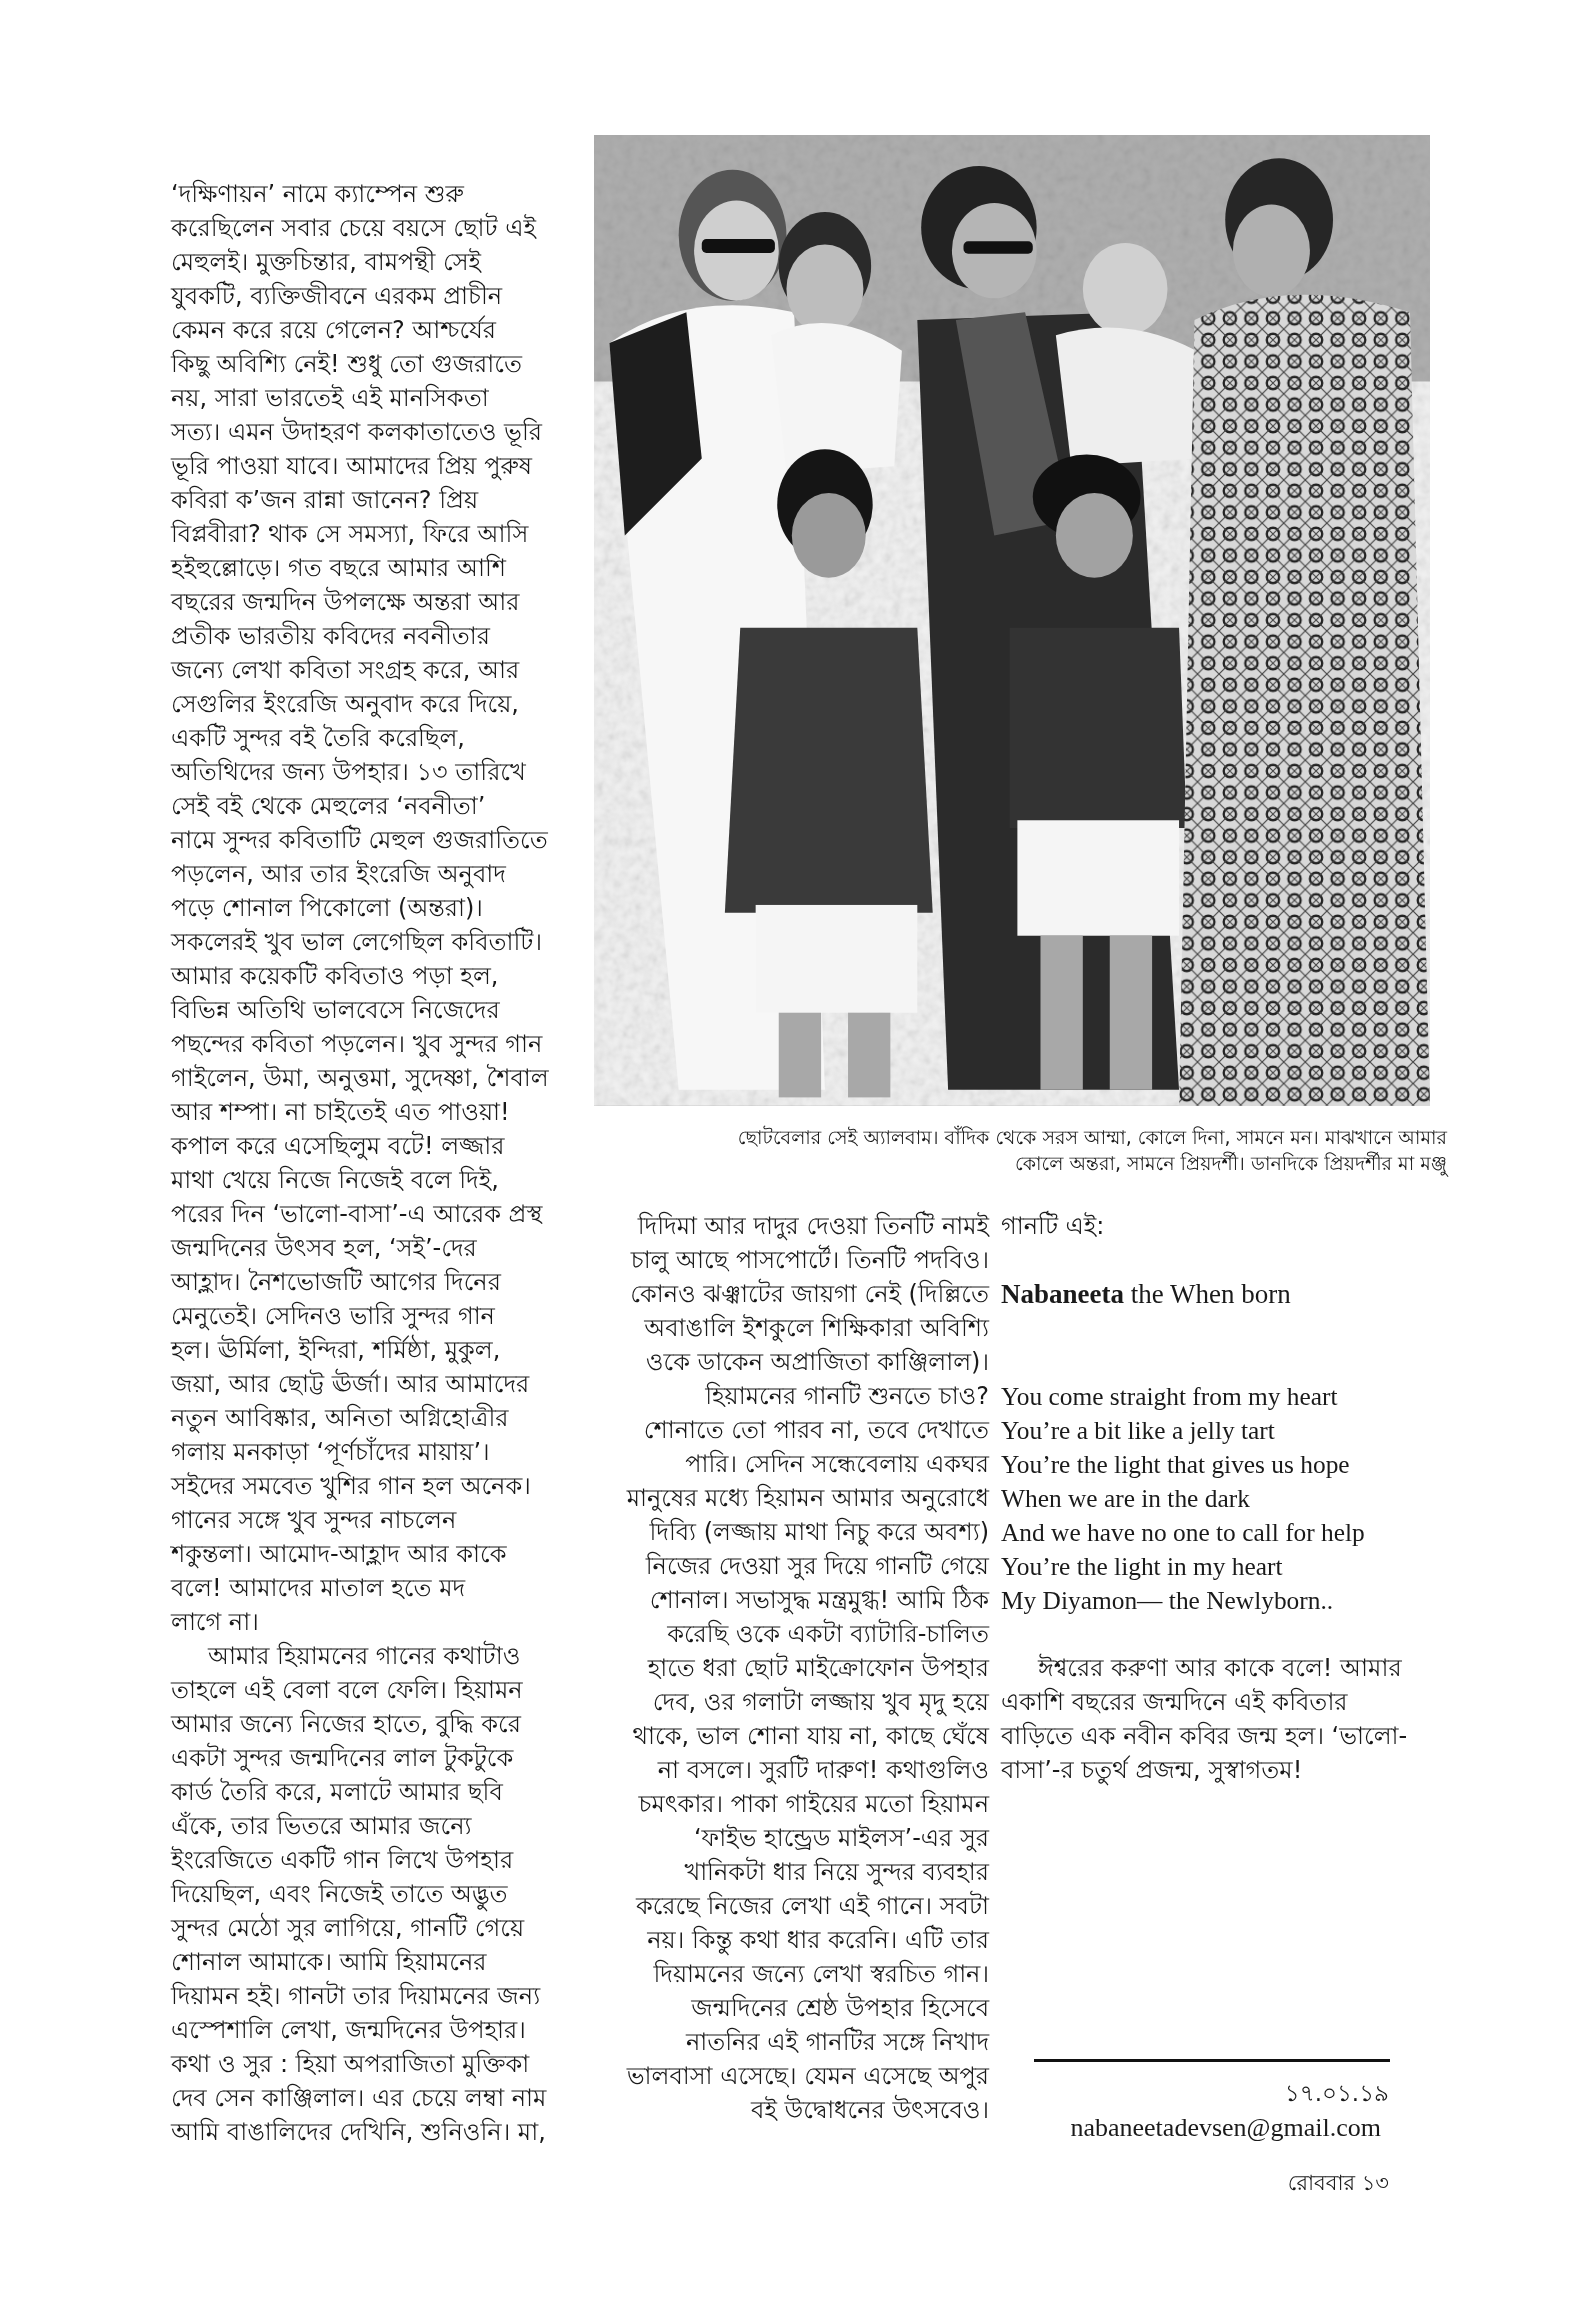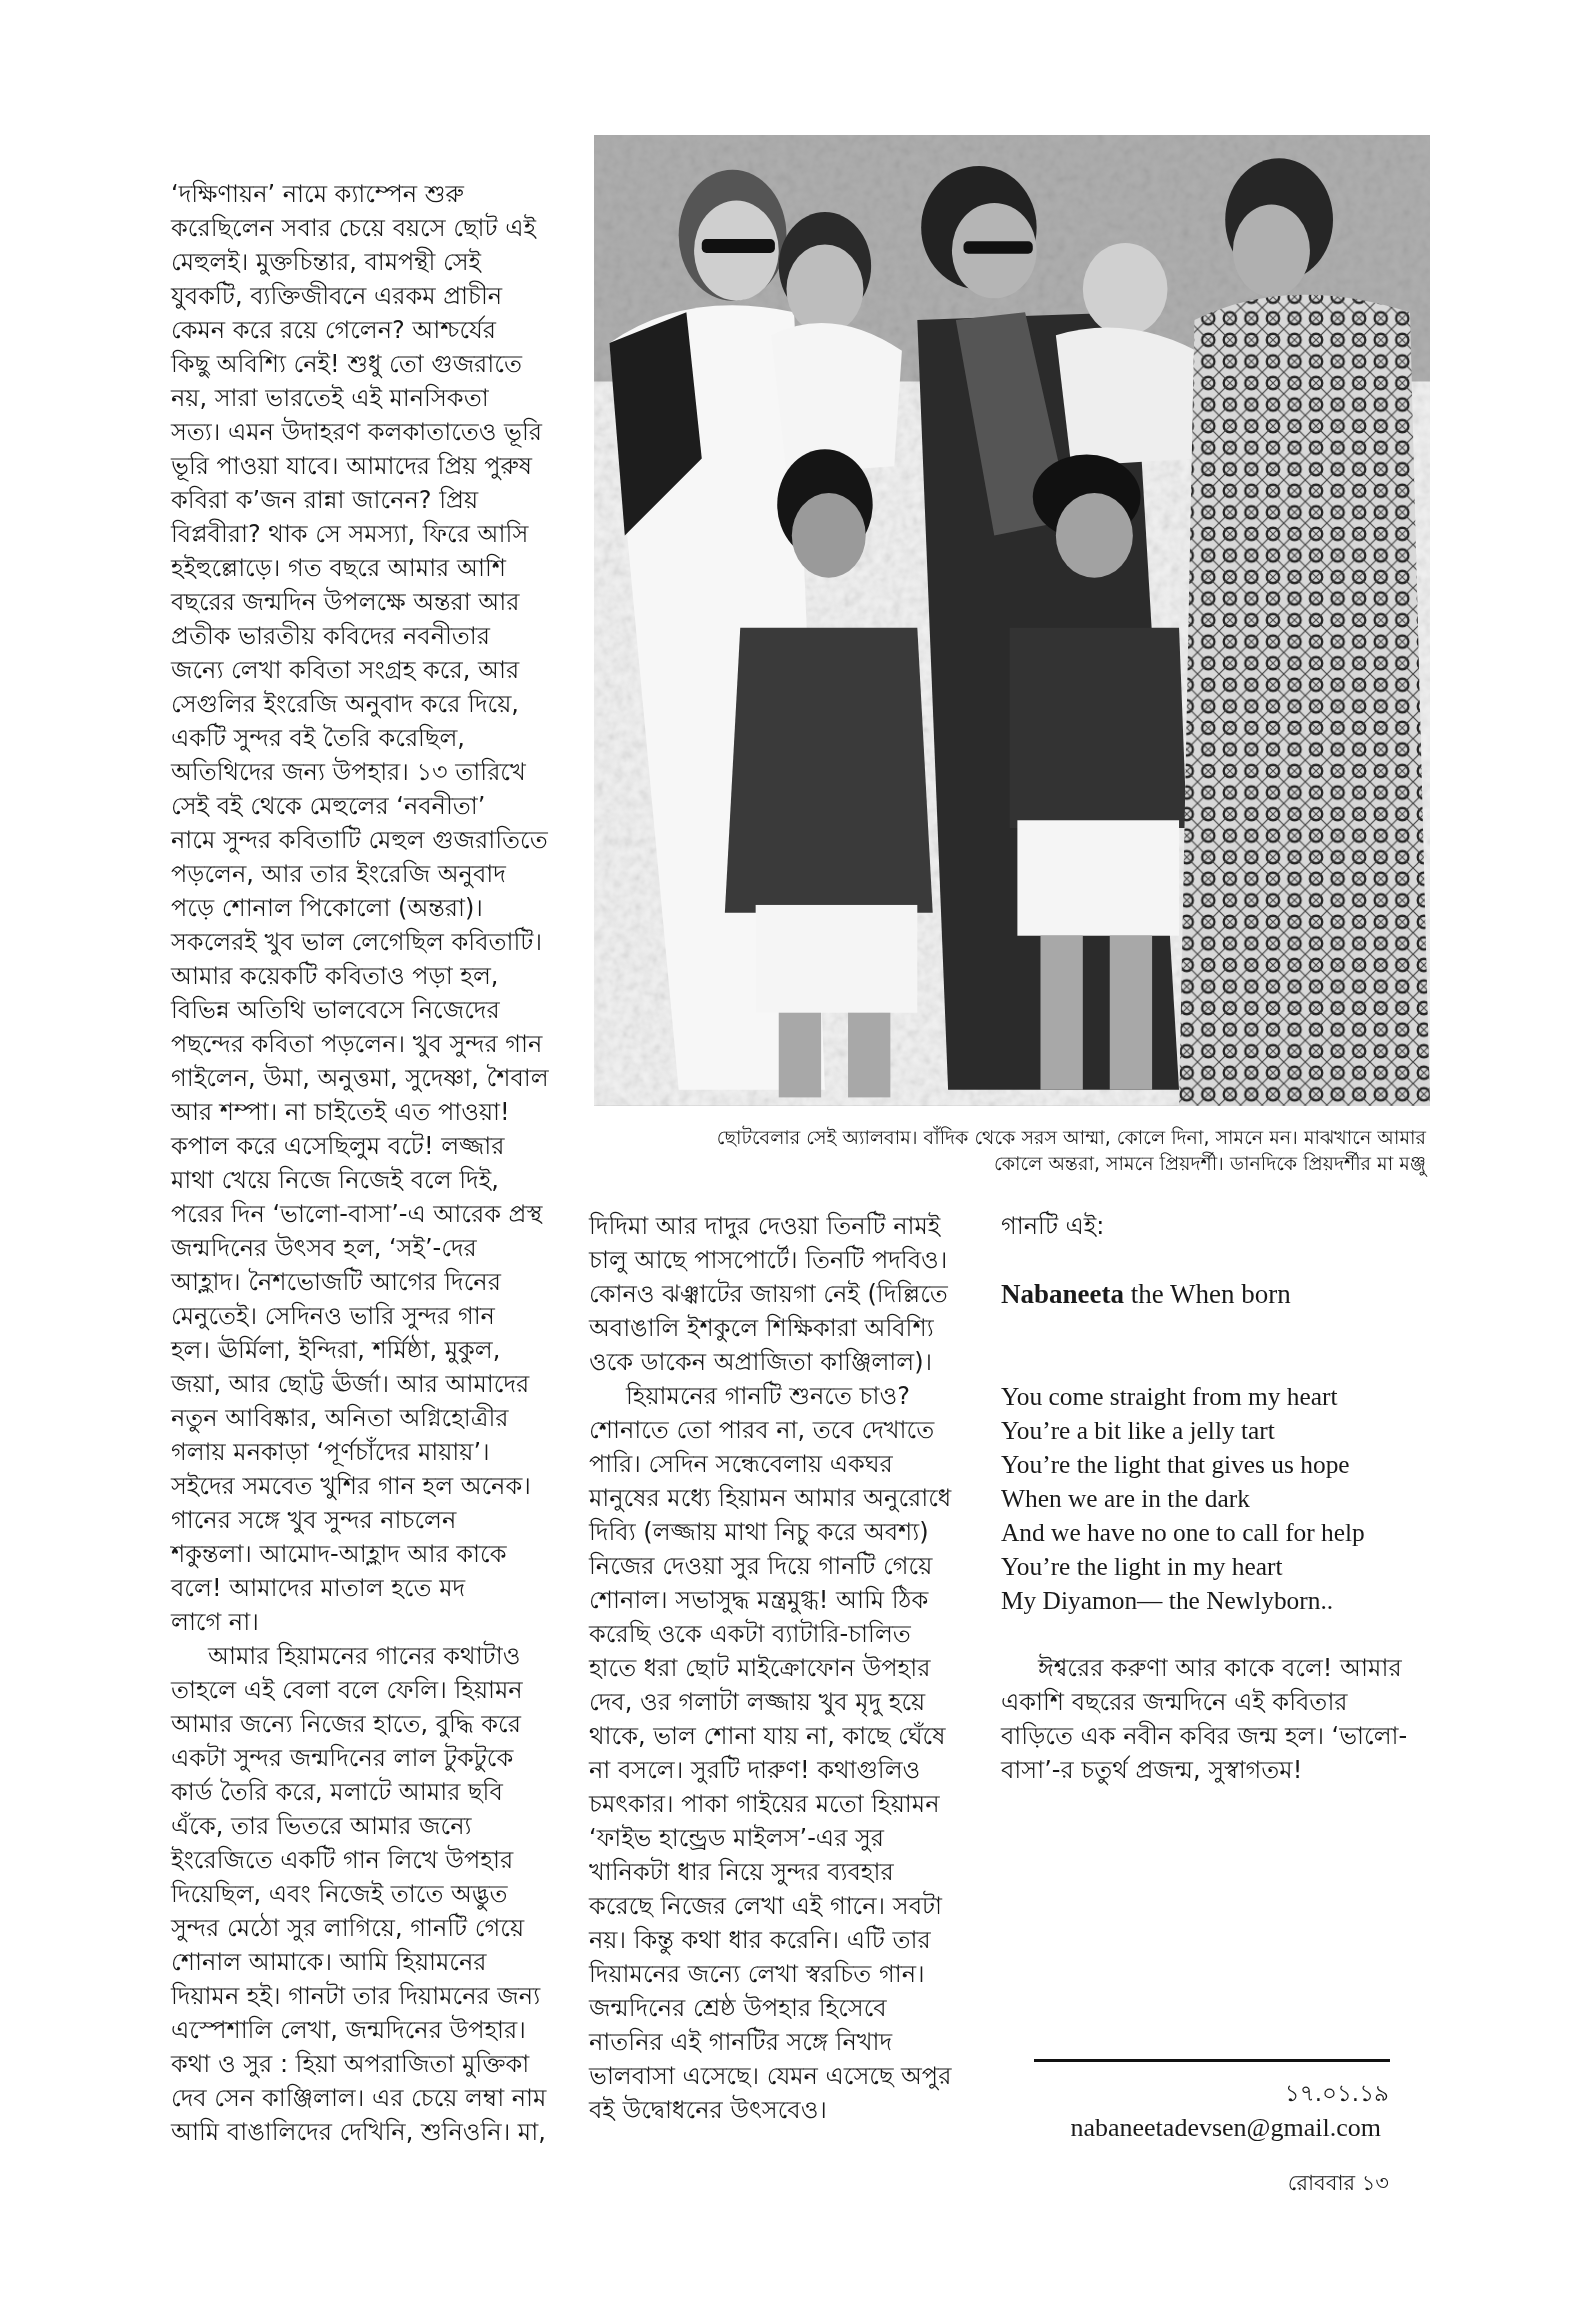--- a/index.html
+++ b/index.html
@@ -10,30 +10,30 @@
   }
   .col {
     position: absolute;
     font-size: 24px;
     line-height: 34px;
     white-space: nowrap;
   }
   .col .line { display: block; height: 34px; }
   .col .line.indent { padding-left: 37px; }
   #col-left { left: 171px; top: 137px; width: 400px; margin-top: 40px; }
-  #col-mid { left: 589px; top: 1209px; width: 400px; }
+  #col-mid { left: 589px; top: 1209px; width: 400px; text-align: right; }
   #col-right { left: 1001px; top: 1209px; width: 431px; }
 
   .photo {
     position: absolute; left: 594px; top: 135px; width: 836px; height: 971px;
     overflow: hidden;
     background: #7a7a7a;
   }
   .caption {
-    position: absolute; right: 165px; top: 1124px; width: 847px;
+    position: absolute; right: 144px; top: 1124px; width: 847px;
     text-align: right;
     font-size: 19px; line-height: 26px; white-space: nowrap;
   }
   .caption span { display: block; }
 
   .poem { font-family: "Liberation Serif", serif; font-size: 25.4px; line-height: 34px; }
   .poem-title { font-family: "Liberation Serif", serif; font-size: 27px; }
   .poem-title b { font-weight: bold; }
   .blank { display: block; height: 34px; }
 

